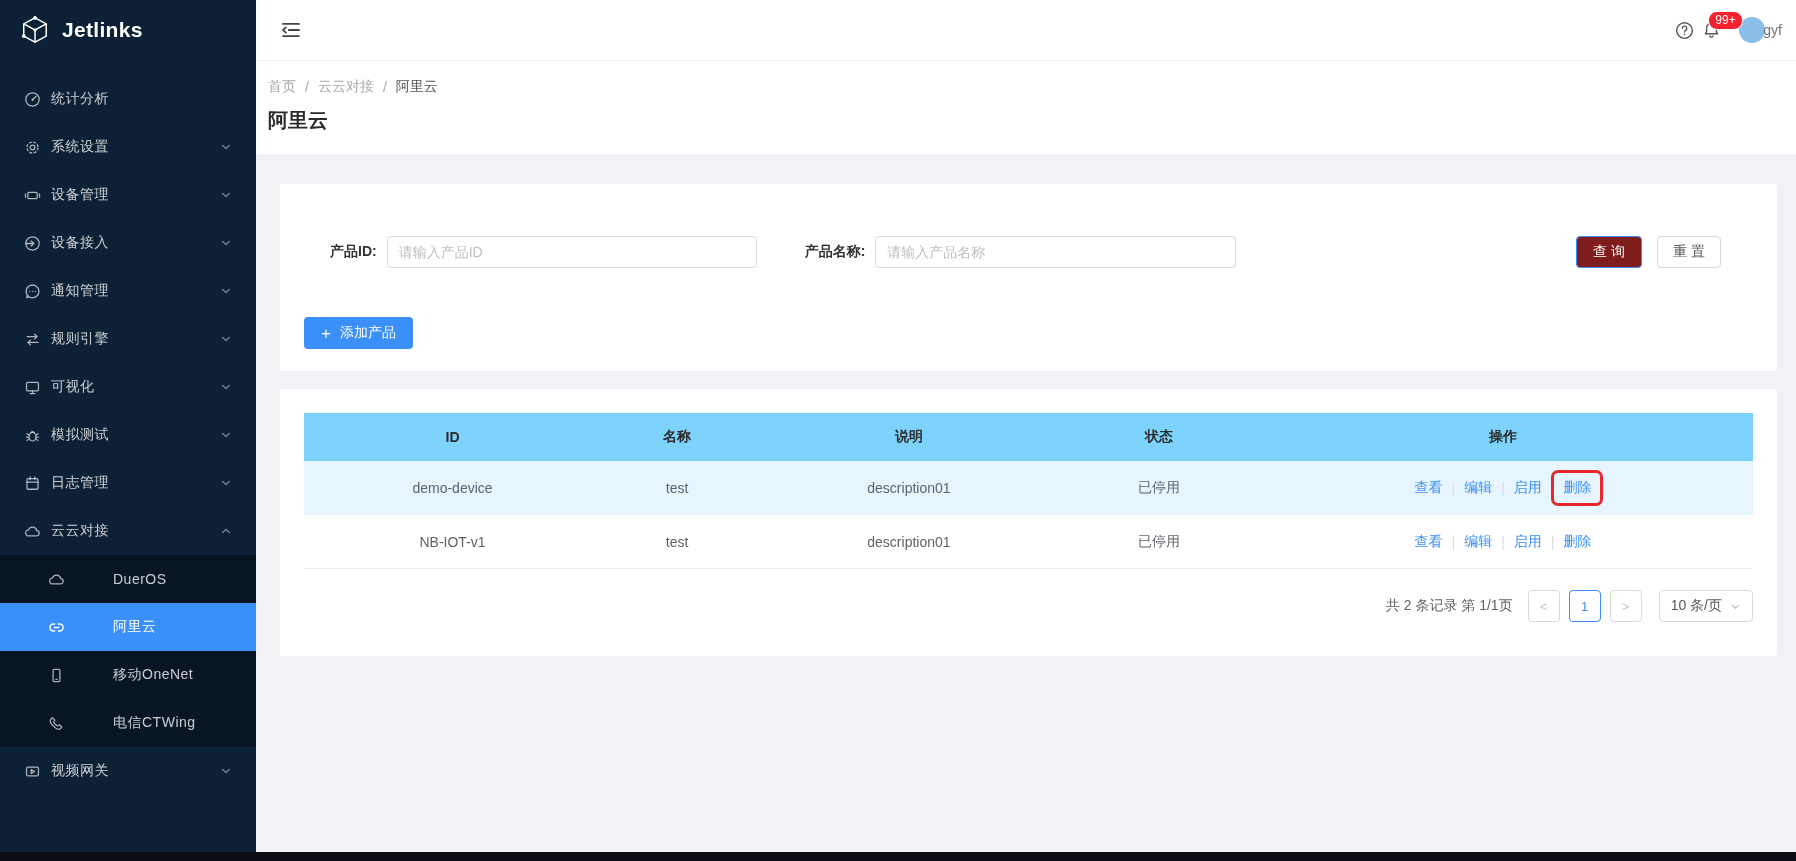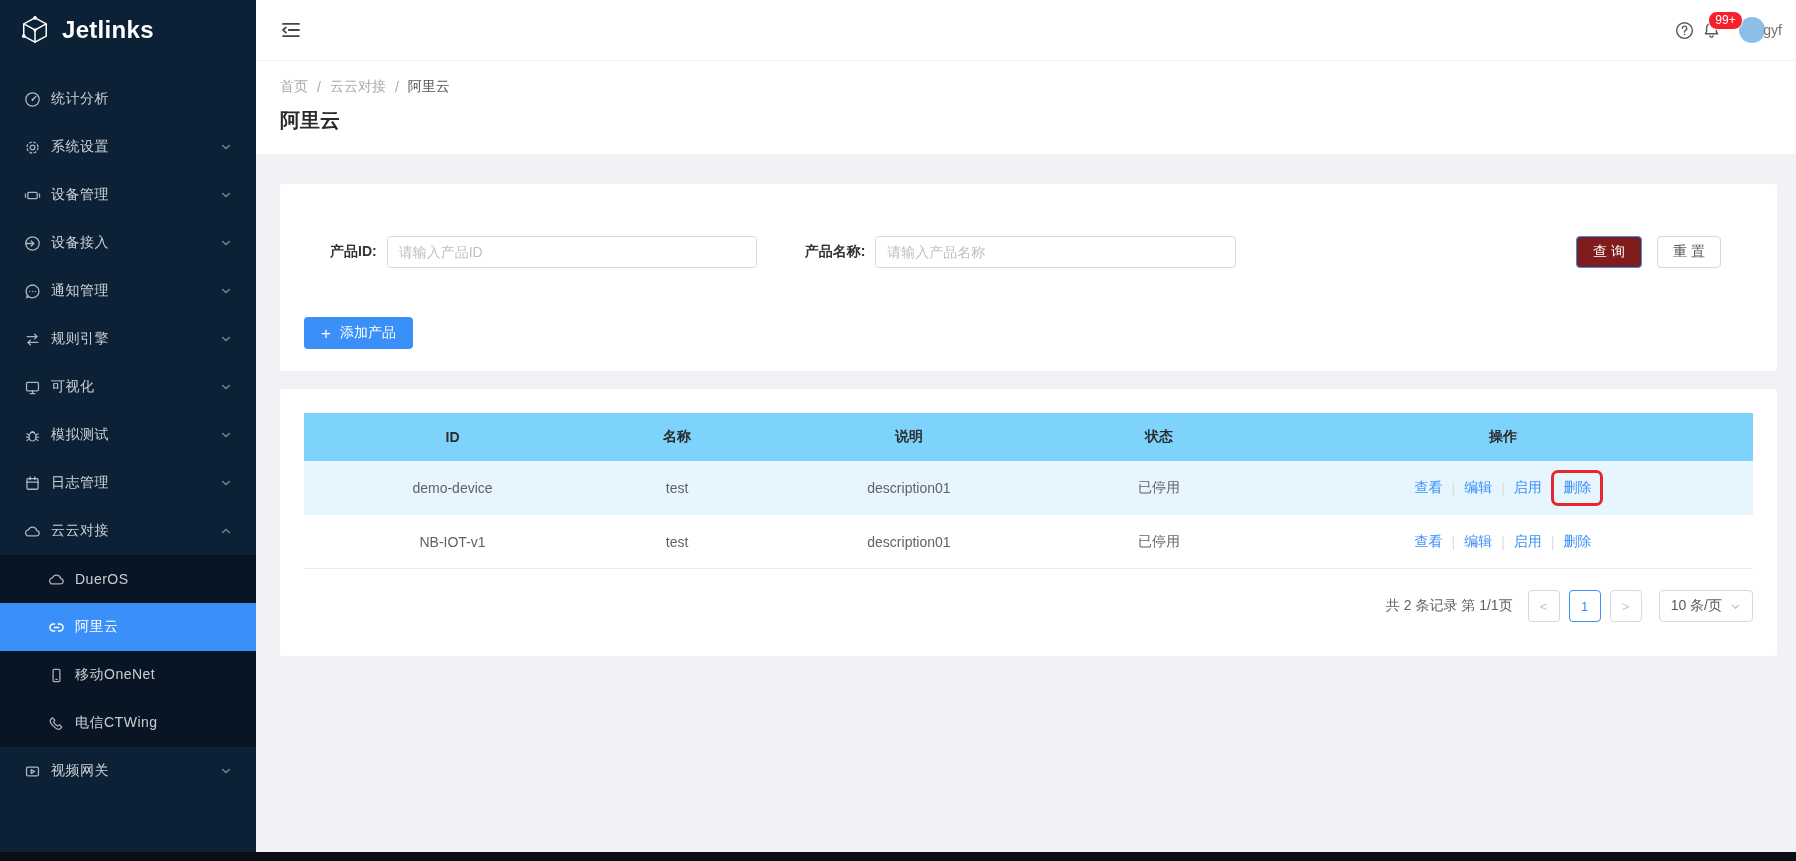--- a/index.html
+++ b/index.html
@@ -5,45 +5,45 @@
   * { box-sizing: border-box; margin: 0; padding: 0; }
   html,body { width: 1796px; height: 861px; overflow: hidden; }
   body { font-family: "Liberation Sans", "DejaVu Sans", sans-serif; font-size: 14px; color: #595959; background:#f0f2f5; }
   .screen { width: 1796px; height: 861px; display: flex; flex-direction: column; }
   .app { display: flex; height: 852px; }
   .bottom-strip { height: 9px; background: #0a0e15; }
 
   
   .sidebar { width: 256px; background: #0c2135; color: rgba(255,255,255,.78); flex-shrink: 0; display:flex; flex-direction:column; }
   .logo { height: 60px; display: flex; align-items: center; padding-left: 20px; gap: 12px; color: #fff; }
-  .logo-text { font-size: 24px; font-weight: 700; letter-spacing: .3px; }
+  .logo-text { font-size: 21px; font-weight: 700; letter-spacing: .3px; }
   .menu { margin-top: 15px; }
   .menu-item { height: 48px; display: flex; align-items: center; padding: 0 24px; font-size: 14px; cursor: pointer; }
   .menu-item .ic { width: 17px; height: 17px; margin-right: 10px; opacity: .85; flex-shrink:0; }
   .menu-item .mlabel { flex: 1; letter-spacing: .5px; }
   .menu-item .chev { width: 12px; height: 12px; opacity: .55; }
   .submenu { background: #071525; }
-  .submenu .menu-item { padding-left: 48px; }
+  .submenu .menu-item { padding-left: 48px; gap: 38px; }
   .menu-item.active { background: #3b8ff9; color: #fff; }
   .menu-item.active .ic { opacity: 1; }
   svg { display:block; }
 
   
   .main { flex: 1; display: flex; flex-direction: column; min-width: 0; }
   .topbar { height: 60px; background: #fff; display: flex; align-items: center; padding: 0 14px 0 24px; }
   .fold { width: 22px; height: 22px; color: #444; cursor: pointer; }
   .top-right { margin-left: auto; display: flex; align-items: center; gap: 8px; }
   .help { width: 19px; height: 19px; color: #595959; cursor:pointer; }
   .bell-wrap { position: relative; width: 19px; height: 20px; cursor:pointer; margin-right: 10px; }
   .bell { width: 19px; height: 20px; color: #595959; }
   .badge { position: absolute; top: -9px; left: 6px; background: #f5222d; color: #fff; font-size: 12px; line-height: 17px; padding: 0 6px; border-radius: 9px; border: 1px solid #fff; white-space: nowrap; }
   .avatar { width: 26px; height: 26px; border-radius: 50%; background: #89bfe8; cursor:pointer; }
   .username { color: #737373; margin-left: -10px; }
 
-  .crumb-bar { background: #fff; border-top: 1px solid #f0f0f0; padding: 17px 24px 20px; }
+  .crumb-bar { background: #fff; border-top: 1px solid #f0f0f0; padding: 17px 12px 20px; }
   .breadcrumb { font-size: 14px; color: #a9a9a9; display: flex; gap: 9px; align-items: center; }
   .breadcrumb .crumb-link { cursor: pointer; }
   .breadcrumb .current { color: #555; }
   .page-title { margin-top: 11px; font-size: 20px; font-weight: 700; color: #2b2b2b; }
 
   .content { flex: 1; background: #f0f2f5; padding: 30px 19px 0 24px; overflow: hidden; }
   .card { background: #fff; border-radius: 2px; }
   .card.filters { padding: 24px 24px 22px; }
   .filter-row { display: flex; align-items: center; margin-top: 28px; margin-left: 26px; }
   .f-label { color: #333; font-weight: 700; margin-right: 10px; white-space: nowrap; }

